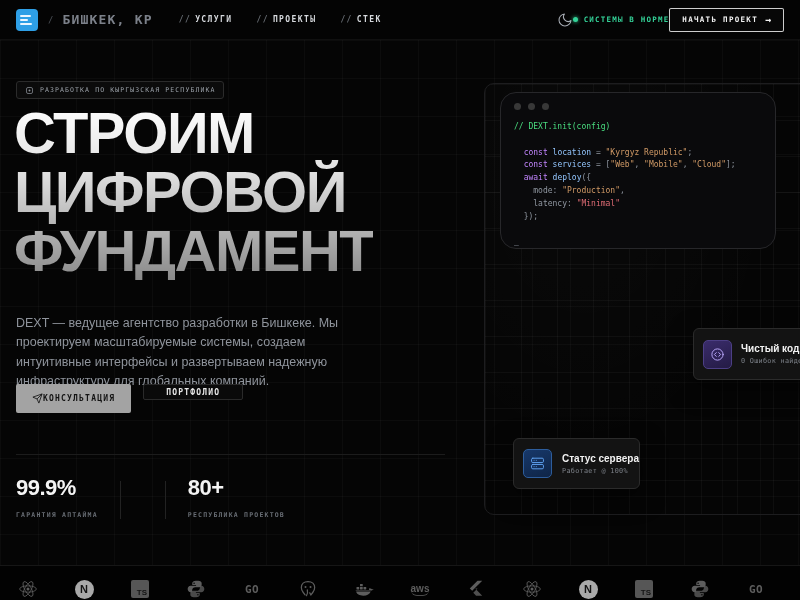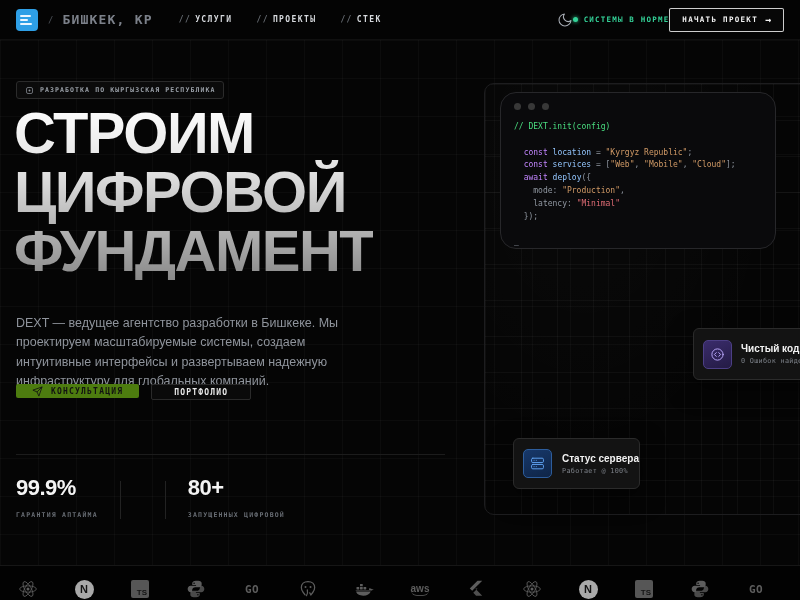--- a/index.html
+++ b/index.html
@@ -55,37 +55,37 @@
   }
   .cta-btn .arr{font-size:10px;letter-spacing:0;}
 
   
   .badge{
     position:absolute;left:16px;top:81px;height:16px;z-index:5;
     display:inline-flex;align-items:center;gap:6px;padding:0 8px;
     border:1px solid #2b2b2b;border-radius:3px;background:rgba(14,14,14,.7);
   }
   .badge svg{width:9px;height:9px;color:#8a8f97;}
-  .badge-label{font-size:6.5px;letter-spacing:1.1px;color:#9aa0a8;font-weight:bold;white-space:nowrap;}
+  .badge-label{font-size:6.5px;letter-spacing:1.1px;color:#9aa0a8;font-weight:normal;white-space:nowrap;}
 
   .hero-title{
     position:absolute;left:14px;top:103px;z-index:5;margin:0;
     font-size:58px;line-height:1.02;font-weight:bold;letter-spacing:-1.5px;
     background:linear-gradient(180deg,#ffffff 0%,#e2e2e2 38%,#8a8a8a 100%);
     -webkit-background-clip:text;background-clip:text;color:transparent;
     white-space:nowrap;
   }
   .hero-desc{
     position:absolute;left:16px;top:314px;width:348px;z-index:5;
     font-size:12.5px;line-height:1.55;color:#8f949c;margin:0;
   }
   .cta-row{position:absolute;left:16px;top:384px;display:flex;gap:12px;z-index:5;}
   .btn-primary{
-    height:14px;display:flex;align-items:center;gap:8px;padding:0 16px;
-    background:#4d7c0f;color:#121212;border:none;border-radius:2px;
+    height:29px;display:flex;align-items:center;padding:0 16px;
+    background:#a3a3a3;color:#121212;border:none;border-radius:2px;
     font-size:8px;font-weight:bold;letter-spacing:1.2px;cursor:pointer;
   }
   .btn-primary svg{width:11px;height:11px;}
   .btn-secondary{
     height:16px;display:flex;align-items:center;padding:0 22px;
     background:#0a0a0a;color:#e8e8e8;border:1px solid #2a2a2a;border-radius:2px;
     font-size:8px;font-weight:bold;letter-spacing:1.2px;cursor:pointer;
   }
   .hrule{position:absolute;left:16px;top:454px;width:429px;height:1px;background:#1c1c1c;z-index:5;}
   .stats{position:absolute;left:16px;top:477px;display:flex;align-items:flex-end;z-index:5;}
@@ -218,21 +218,21 @@
 
 <div class="stats">
   <div class="stat">
     <span class="stat-value">99.9%</span>
     <span class="stat-label mono">ГАРАНТИЯ АПТАЙМА</span>
   </div>
   <div class="stat-div"></div>
   <div class="stat-div"></div>
   <div class="stat">
     <span class="stat-value">80+</span>
-    <span class="stat-label mono">ЗАПУЩЕННЫХ ЦИФРОВОЙ</span>
+    <span class="stat-label mono">РЕСПУБЛИКА ПРОЕКТОВ</span>
   </div>
 </div>
 
 <div class="visual">
   <div class="code-window">
     <div class="traffic">
         <b></b>
         <b></b>
         <b></b>
       </div>

